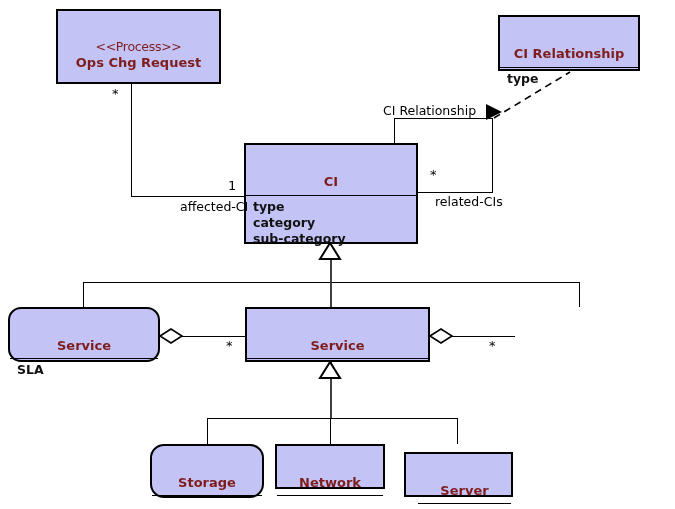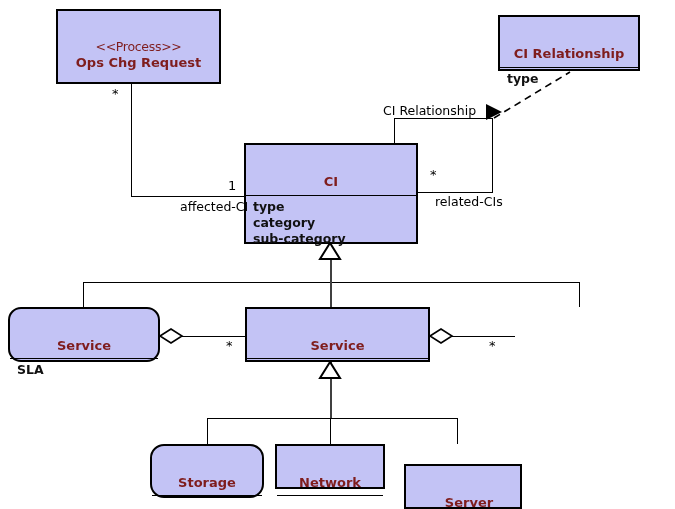--- a/index.html
+++ b/index.html
@@ -184,21 +184,21 @@
     <div class="uml-attrs"></div>
   </div>
 
   <div class="uml-class" style="left:275px; top:444px; width:110px; height:45px;">
     <div class="uml-header" style="height:25px;">
       <span>Network</span>
     </div>
     <div class="uml-attrs"></div>
   </div>
 
-  <div class="uml-class" style="left:404px; top:464px; width:118px; height:45px;padding-left:12px;">
+  <div class="uml-class" style="left:404px; top:452px; width:109px; height:45px;padding-left:12px;">
     <div class="uml-header" style="height:25px;">
       <span>Server</span>
     </div>
     <div class="uml-attrs"></div>
   </div>
 
   <div class="label mult" style="left:112px; top:86px;">*</div>
 
   <div class="label mult" style="left:228px; top:178px;">1</div>
 

